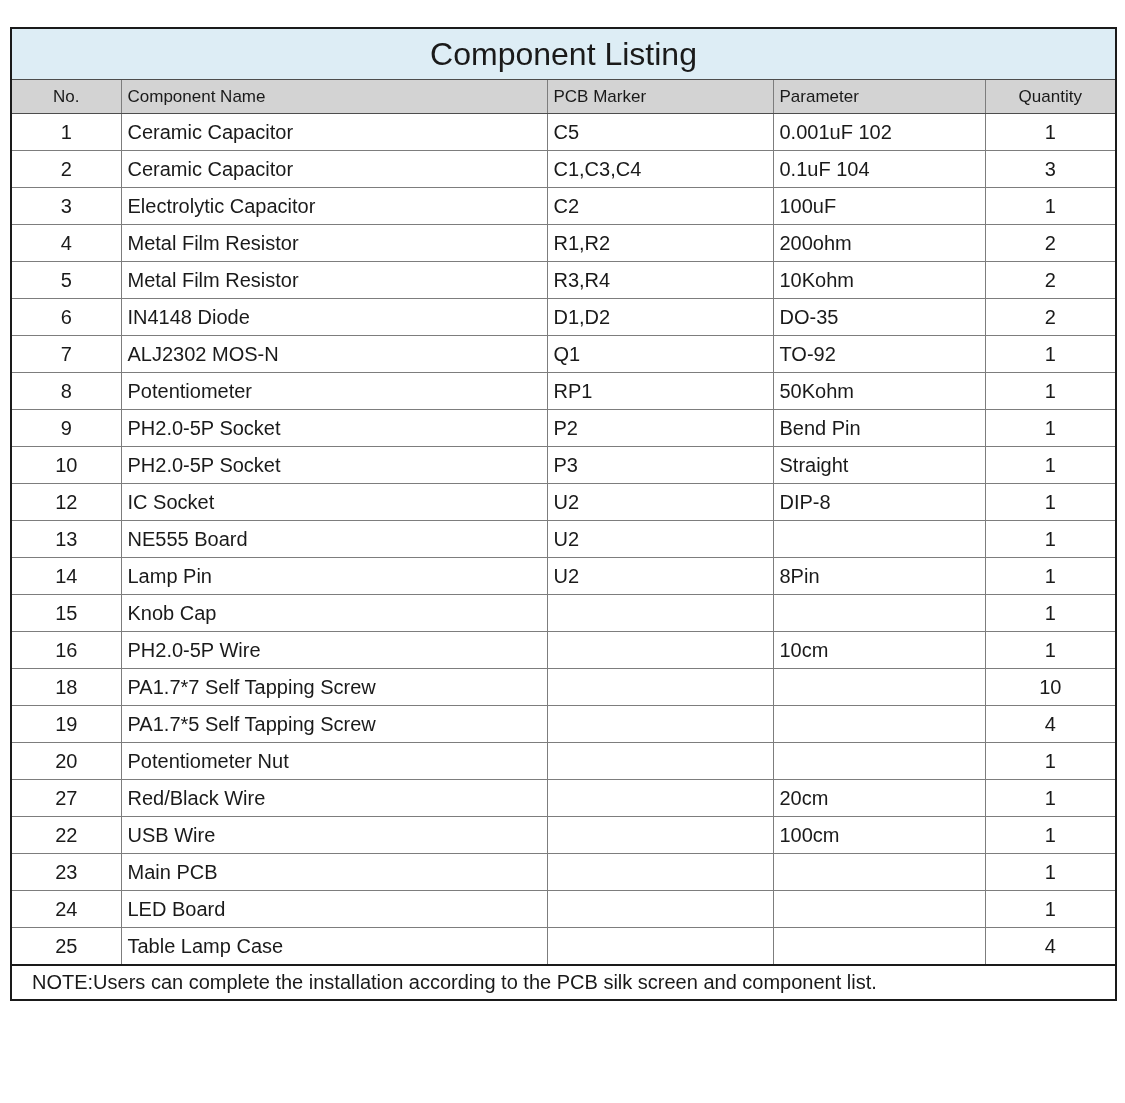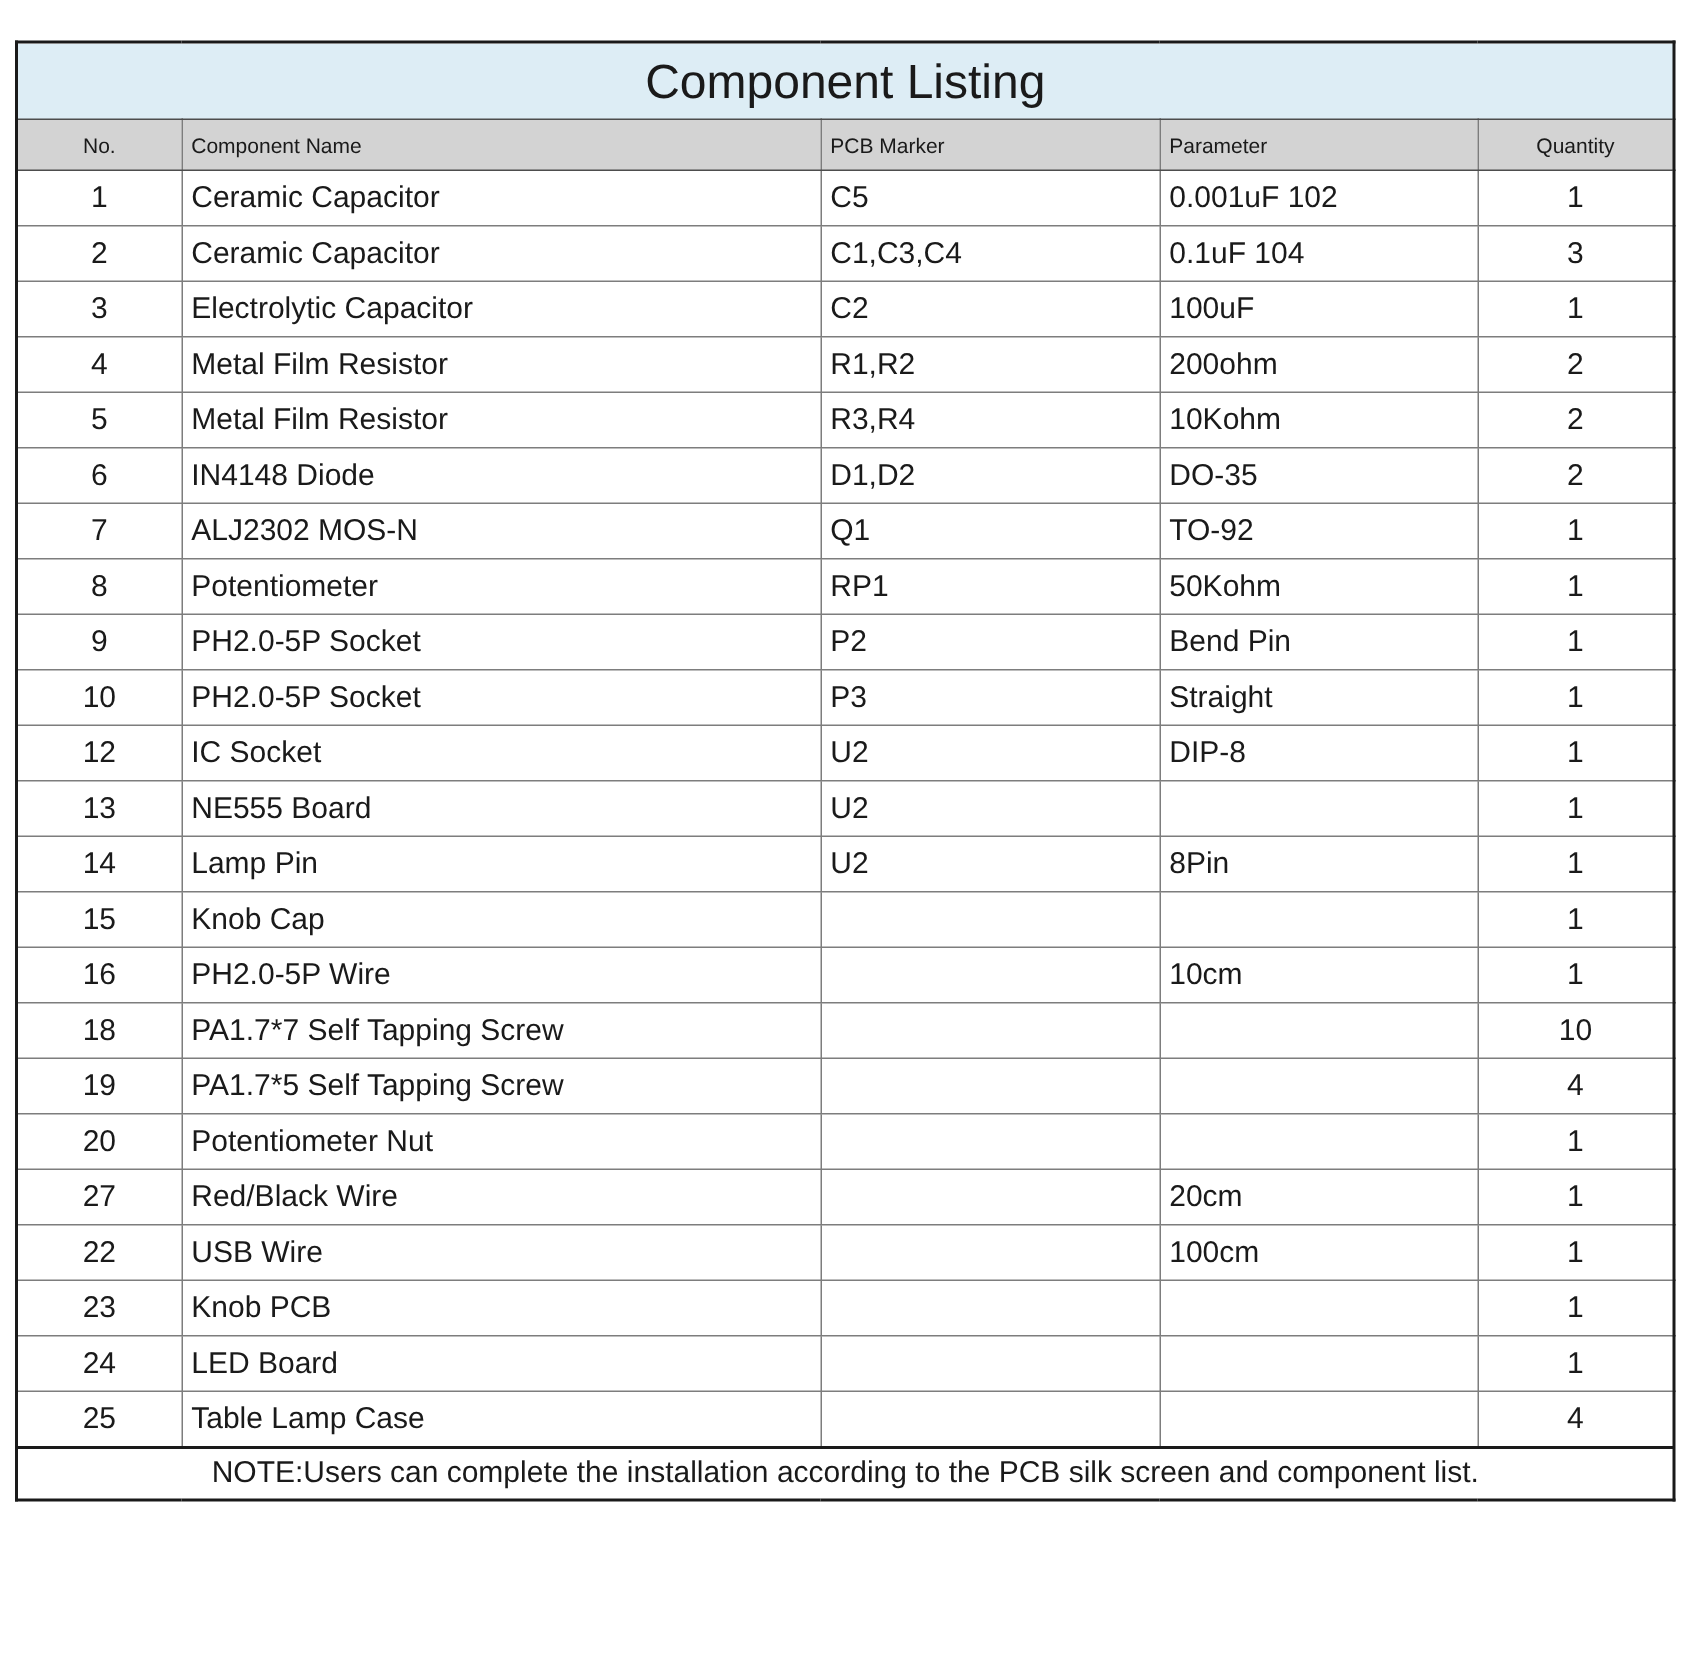--- a/index.html
+++ b/index.html
@@ -35,21 +35,21 @@
     background: var(--title-bg, #ddedf5);
     height: 48px;
     font-size: 32px;
     text-align: center;
     vertical-align: middle;
     border-bottom: 1px solid #4d4d4d;
   }
   tr.header-row th {
     background: var(--header-bg, #d3d3d3);
     height: 33px;
-    font-size: 14px;
+    font-size: 17px;
     text-align: left;
     vertical-align: middle;
     padding: 0 6px;
     border-bottom: 1px solid #4d4d4d;
   }
   tr.header-row th.c-no,
   tr.header-row th.c-qty {
     text-align: center;
   }
   tbody td {
@@ -64,21 +64,21 @@
   }
   td.c-name, td.c-marker, td.c-param {
     text-align: left;
   }
   tr.note-row td {
     height: 33px;
     font-size: 20px;
     vertical-align: middle;
     padding: 0 20px;
     border-top: 2px solid #1a1a1a;
-    text-align: center;
+    text-align: left;
   }
 </style>
 </head>
 <body>
 
 <div class="table-wrap">
   <table class="component-table">
     <colgroup>
       <col style="width:110px">
       <col style="width:426px">
@@ -234,21 +234,21 @@
       </tr>
       <tr>
         <td class="c-no">22</td>
         <td class="c-name">USB Wire</td>
         <td class="c-marker"></td>
         <td class="c-param">100cm</td>
         <td class="c-qty">1</td>
       </tr>
       <tr>
         <td class="c-no">23</td>
-        <td class="c-name">Knob PCB</td>
+        <td class="c-name">Main PCB</td>
         <td class="c-marker"></td>
         <td class="c-param"></td>
         <td class="c-qty">1</td>
       </tr>
       <tr>
         <td class="c-no">24</td>
         <td class="c-name">LED Board</td>
         <td class="c-marker"></td>
         <td class="c-param"></td>
         <td class="c-qty">1</td>

